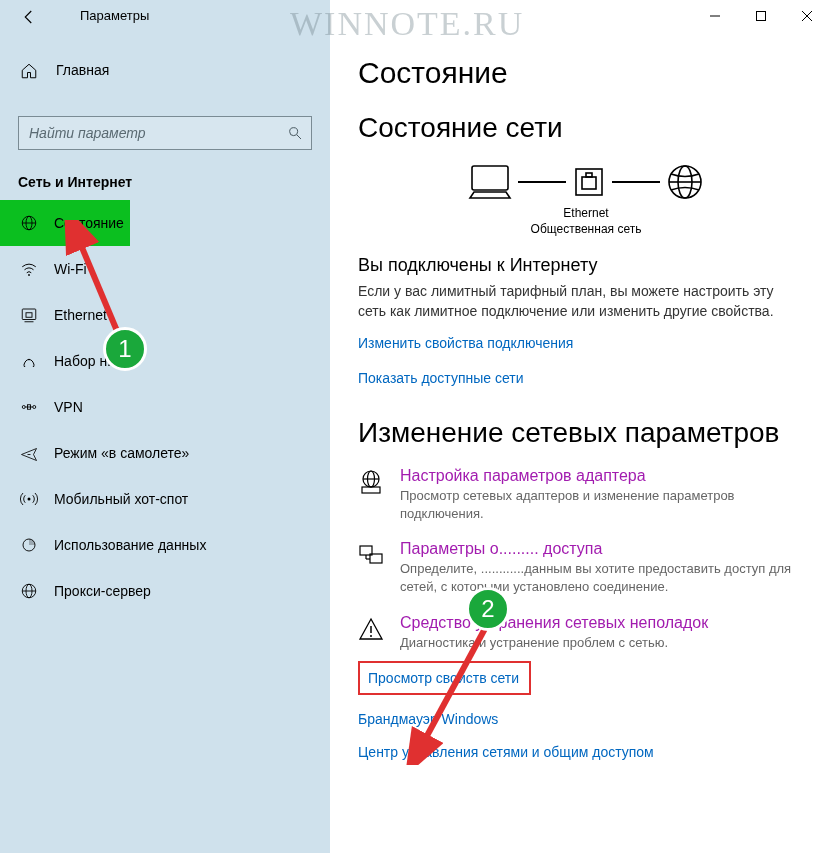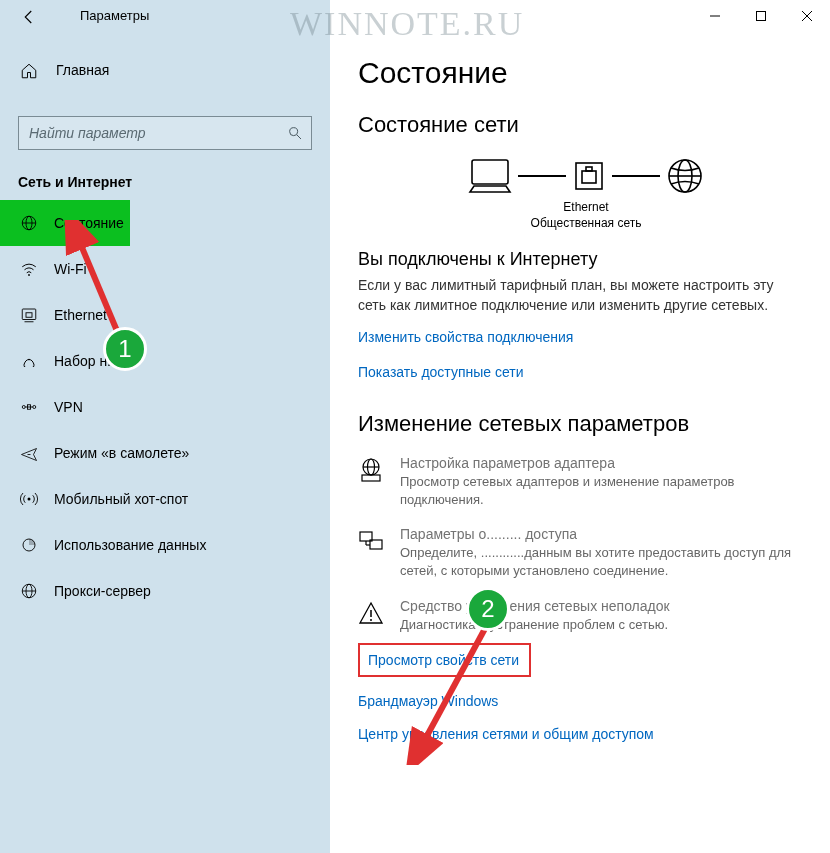--- a/index.html
+++ b/index.html
@@ -17,32 +17,32 @@
 .category-title { font-size: 14px; font-weight: 600; color: #000; margin: 24px 0 10px 18px; }
 .nav { display: flex; flex-direction: column; }
 .nav-item { display: flex; align-items: center; height: 46px; padding-left: 18px; cursor: pointer; position: relative; }
 .nav-item .icon { width: 22px; height: 22px; display: flex; align-items: center; justify-content: center; color: #000; }
 .nav-item .label { font-size: 14px; margin-left: 14px; color: #000; }
 .nav-item.highlight { width: 130px; background: #0bbf1f; }
 .main { flex: 1; height: 100%; background: #fff; padding: 0 16px 0 28px; overflow: hidden; }
 .win-controls { position: absolute; top: 0; right: 0; display: flex; }
 .win-controls div { width: 46px; height: 32px; display: flex; align-items: center; justify-content: center; font-size: 12px; color: #000; cursor: pointer; }
 .page-title { font-size: 30px; font-weight: 300; margin-top: 56px; color: #000; }
-.h-section { font-size: 22px; font-weight: 400; margin-top: 22px; color: #000; }
+.h-section { font-size: 28px; font-weight: 400; margin-top: 22px; color: #000; }
 .diagram { display: flex; align-items: center; justify-content: center; margin-top: 18px; }
 .diag-line { border-top: 2px solid #000; width: 48px; margin: 0 6px; }
 .diag-eth { display: flex; flex-direction: column; align-items: center; }
 .diag-caption { text-align: center; font-size: 12px; color: #000; margin-top: 4px; line-height: 1.3; }
 .subhead { font-size: 18px; font-weight: 400; margin-top: 18px; color: #000; }
 .body-text { font-size: 14px; color: #333; margin-top: 6px; line-height: 1.4; max-width: 440px; }
 .link { color: #0067c0; font-size: 14px; margin-top: 14px; display: inline-block; cursor: pointer; }
 .section2 { margin-top: 30px; }
 .option-row { display: flex; margin-top: 18px; }
 .option-row .opt-icon { width: 28px; flex: none; margin-right: 14px; margin-top: 2px; }
-.option-row .opt-title { font-size: 14px; color: #737373; }
+.option-row .opt-title { font-size: 16px; color: #a21caf; }
 .option-row .opt-desc { font-size: 13px; color: #666; margin-top: 2px; line-height: 1.35; max-width: 400px; }
 .red-box { border: 2px solid #e03030; display: inline-block; padding: 6px 10px 6px 8px; margin-top: 10px; }
 .red-box .link { margin-top: 0; }
 .watermark { position: absolute; top: 5px; left: 290px; font-size: 34px; font-weight: 300; letter-spacing: 2px; color: rgba(100,120,130,0.35); pointer-events: none; font-family: Georgia, serif; z-index: 30; }
 .badge { position: absolute; background: #1aa83b; color: #fff; width: 44px; height: 44px; border-radius: 50%; display: flex; align-items: center; justify-content: center; font-size: 24px; border: 3px solid #fff; z-index: 20; font-weight: 400; }
 .arrow-svg { position: absolute; z-index: 15; pointer-events: none; }
 svg { display: block; }
 </style>
 </head>
 <body>
@@ -228,21 +228,21 @@
             <path d="M5 27 Q19 22 33 27" fill="none" stroke="#000" stroke-width="1.6"></path>
           </svg>
       </span>
     </div>
     <div class="diag-caption">
       <div>Ethernet</div>
       <div>Общественная сеть</div>
     </div>
 
     <div class="subhead">Вы подключены к Интернету</div>
-    <div class="body-text">Если у вас лимитный тарифный план, вы можете настроить эту сеть как лимитное подключение или изменить другие сетевых.</div>
+    <div class="body-text">Если у вас лимитный тарифный план, вы можете настроить эту сеть как лимитное подключение или изменить другие свойства.</div>
     <div><span class="link">Изменить свойства подключения</span></div>
     <div><span class="link" style="margin-top:18px">Показать доступные сети</span></div>
 
     <div class="h-section section2">Изменение сетевых параметров</div>
 
     <div class="option-row">
       <span class="opt-icon">
         <svg width="26" height="26" viewBox="0 0 26 26">
             <circle cx="13" cy="10" r="8" fill="none" stroke="#000" stroke-width="1.2"></circle>
             <ellipse cx="13" cy="10" rx="3.5" ry="8" fill="none" stroke="#000" stroke-width="1.2"></ellipse>

